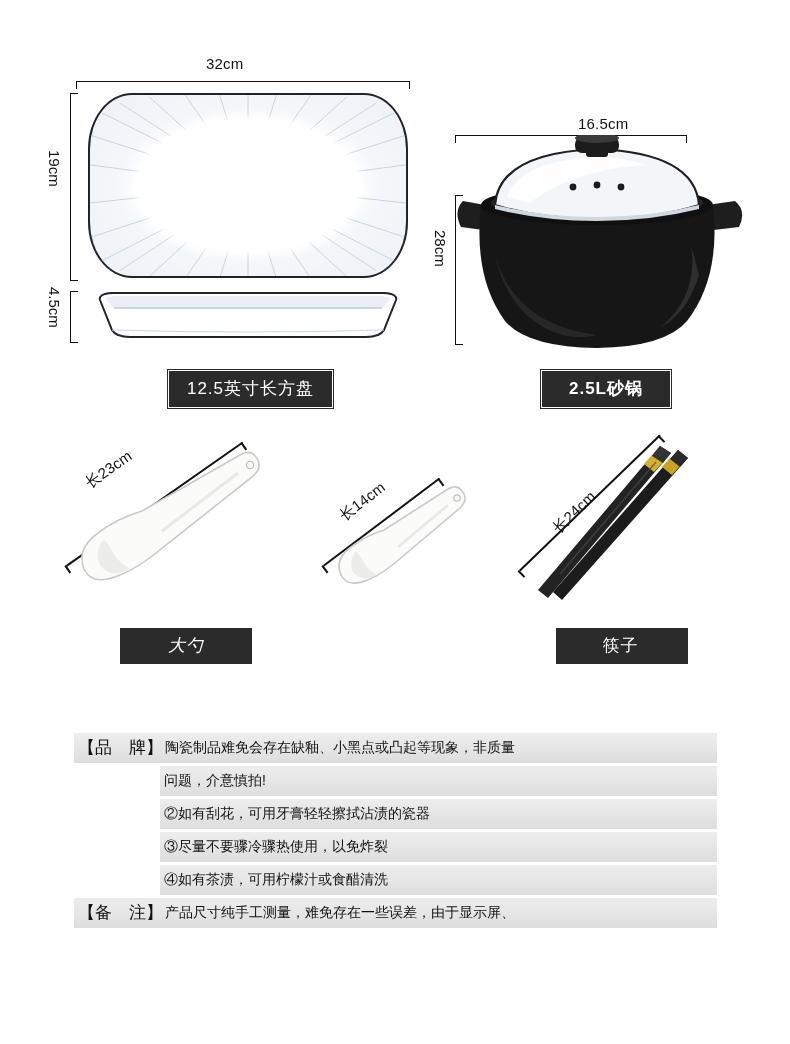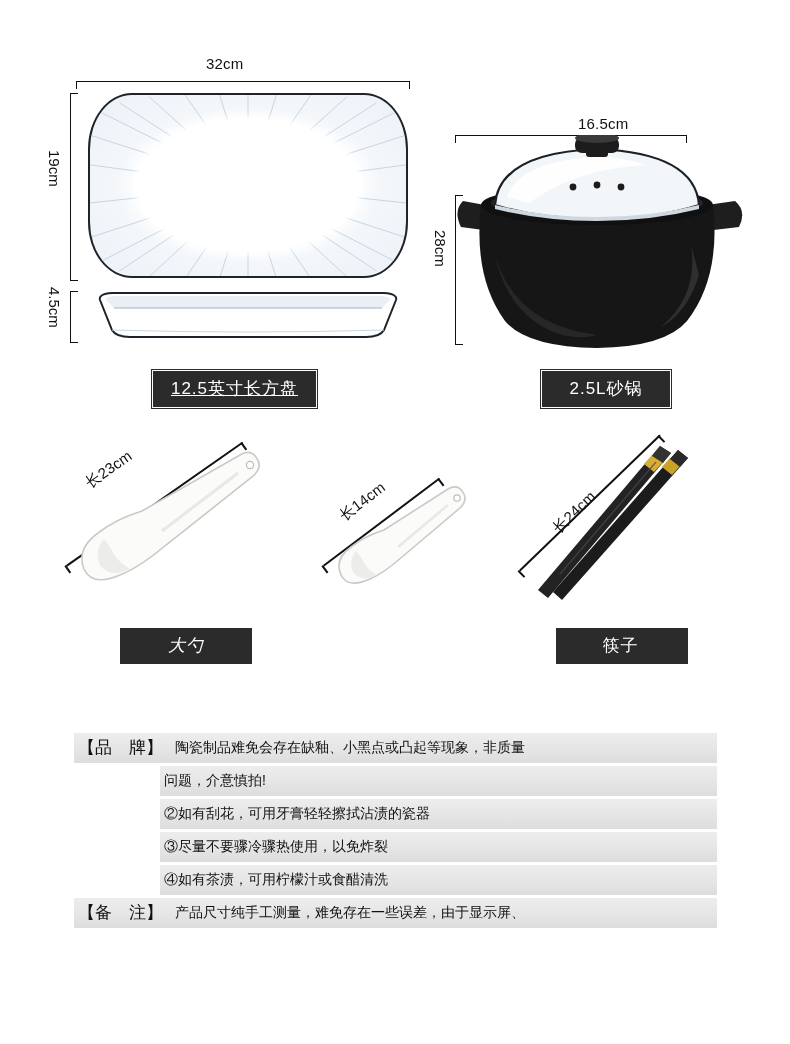--- a/index.html
+++ b/index.html
@@ -144,21 +144,21 @@
     align-items: center;
     background: linear-gradient(to bottom, #ededed 0%, #e6e6e6 50%, #dddddd 100%);
     padding: 3px 6px 4px 4px;
     box-sizing: border-box;
     min-height: 30px;
   }
   .info-key {
     font-size: 17px;
     color: #111;
     white-space: nowrap;
-    padding-right: 12px;
+    padding-right: 2px;
   }
   .info-val {
     font-size: 14px;
     color: #111;
     line-height: 1.35;
   }
   .info-indent {
     width: 86px;
     flex: none;
   }
@@ -215,21 +215,21 @@
     <div class="inner-well"></div>
   </div>
 
   <svg id="plate-side" viewBox="0 0 304 50">
     <path d="M4,10 Q2,4 16,3 L288,3 Q302,4 300,10 L288,40 Q284,47 270,47 L34,47 Q20,47 16,40 Z" fill="#ffffff" stroke="#20232a" stroke-width="2"></path>
     <path d="M10,10 Q9,7 20,6 L284,6 Q295,7 294,10 L286,18 L18,18 Z" fill="#e9eff5" stroke="none"></path>
     <path d="M18,18 L286,18" stroke="#9fb4c7" stroke-width="1.2" fill="none"></path>
     <path d="M16,40 Q150,44 288,40" stroke="#c9d6e2" stroke-width="1" fill="none"></path>
   </svg>
 
-  <div class="caption bordered" style="left:152px; top:345px; width:165px;text-decoration:underline;">12.5英寸长方盘</div>
+  <div class="caption bordered" style="left:168px; top:345px; width:165px;">12.5英寸长方盘</div>
 
   <div class="bracket-h" style="left:455px; top:110px; width:230px;"></div>
   <div class="dim-label" style="left:578px; top:90px;">16.5cm</div>
 
   <div class="bracket-v" style="left:455px; top:170px; height:148px;"></div>
   <div class="dim-vert" style="left:432px; top:205px;">28cm</div>
 
   <svg id="pot" viewBox="0 0 290 215">
 
     <path d="M30,70 L8,66 Q-2,76 6,92 L36,96 Z" fill="#1e1e1e"></path>
@@ -248,21 +248,21 @@
 
     <circle cx="118" cy="52" r="3.4" fill="#1b1b1b"></circle>
     <circle cx="142" cy="50" r="3.4" fill="#1b1b1b"></circle>
     <circle cx="166" cy="52" r="3.4" fill="#1b1b1b"></circle>
 
     <rect x="120" y="2" width="44" height="16" rx="7" fill="#1c1c1c"></rect>
     <rect x="131" y="14" width="22" height="8" rx="3" fill="#1c1c1c"></rect>
     <ellipse cx="142" cy="3" rx="22" ry="5" fill="#3a3a3a"></ellipse>
   </svg>
 
-  <div class="caption bordered" style="left:541px; top:345px; width:130px;">2.5L砂锅</div>
+  <div class="caption bordered" style="left:541px; top:345px; width:130px;font-weight:bold;">2.5L砂锅</div>
 
   <div class="bracket-diag" style="left:66px; top:540px; width:215px; transform: rotate(-35deg);"></div>
   <div class="bracket-diag" style="left:66px; top:540px; width:9px; transform: rotate(55deg);"></div>
   <div class="bracket-diag" style="left:242px; top:417px; width:9px; transform: rotate(55deg);"></div>
   <div class="dim-label" style="left:82px; top:452px; transform: rotate(-35deg); transform-origin: 0 0;">长23cm</div>
 
   <svg id="big-spoon" viewBox="0 0 200 170">
     <path d="M186,22 Q194,32 182,42 L96,110 Q70,132 50,140 Q22,152 14,134 Q6,114 28,98
              Q46,84 72,76 L170,20 Q180,14 186,22 Z" fill="#fbfbfa" stroke="#c9c9c6" stroke-width="1.6"></path>
     <path d="M34,104 Q24,116 30,130 Q40,144 60,134 Q46,126 40,112 Z" fill="#ececeb"></path>

